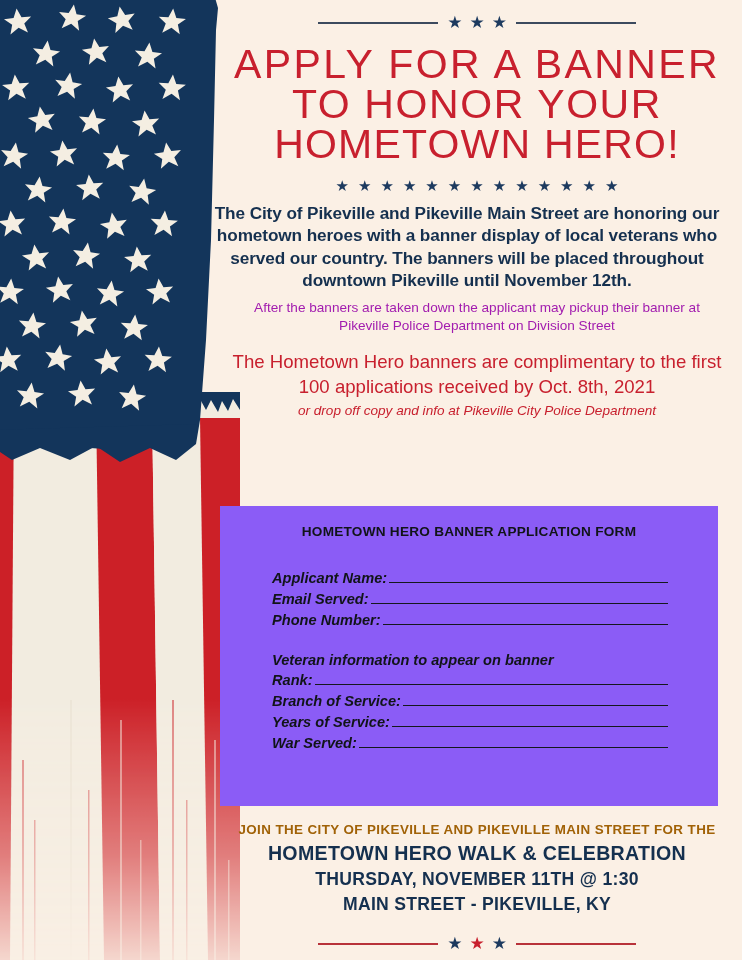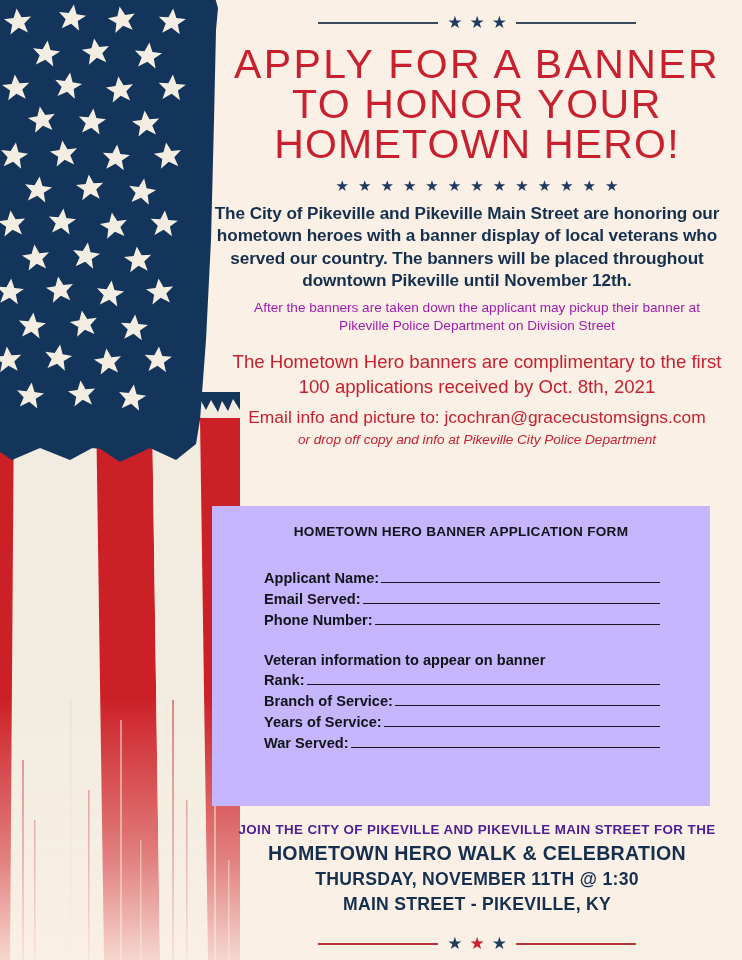--- a/index.html
+++ b/index.html
@@ -83,46 +83,46 @@
   }
   .red-drop{
     color:#c8202e;text-align:center;
     font-size:13.6px;line-height:1.25;font-weight:400;
     margin:4px 14px 0 14px;
     font-style:italic;
   }
 
   
   .form-panel{
-    position:absolute;left:0;top:506px;width:498px;height:300px;
-    background:#c4b5fd;
+    position:absolute;left:8px;top:506px;width:498px;height:300px;
+    background:#8b5cf6;
   }
   .form-title{
     text-align:center;color:#111418;
     font-size:13.6px;font-weight:700;letter-spacing:0.25px;
     margin:18px 0 0 0;
   }
   .form-fields{margin:29px 0 0 52px;}
   .field{
     display:flex;align-items:baseline;
     color:#111418;font-size:14.6px;font-weight:700;
     margin-bottom:3px;white-space:nowrap;
   }
-  .field .lbl{flex:0 0 auto;}
+  .field .lbl{flex:0 0 auto;font-style:italic;}
   .field .line{
     flex:1 1 auto;border-bottom:1.6px solid #15181c;
     height:14px;margin-left:2px;margin-right:50px;
   }
   .field.gap{margin-top:17px;}
   .field.plain{margin-bottom:2px;margin-top:24px;}
 
   
   .footer{position:absolute;left:0;top:822px;width:530px;}
   .f-line1{
-    text-align:center;color:#4c1d95;
+    text-align:center;color:#a16207;
     font-size:13.4px;font-weight:700;letter-spacing:0.4px;
   }
   .f-line2{
     text-align:center;color:#15304f;
     font-size:19.6px;font-weight:700;letter-spacing:0.3px;margin-top:5px;
   }
   .f-line3{
     text-align:center;color:#15304f;
     font-size:17.6px;font-weight:700;letter-spacing:0.3px;margin-top:4px;
   }
@@ -357,21 +357,20 @@
       <span class="star-glyph">★</span>
       <span class="star-glyph">★</span>
       <span class="star-glyph">★</span>
       <span class="star-glyph">★</span>
     </div>
 
     <p class="intro">The City of Pikeville and Pikeville Main Street are honoring our hometown heroes with a banner display of local veterans who served our country.  The banners will be placed throughout downtown Pikeville until November 12th.</p>
     <p class="intro-sub">After the banners are taken down the applicant may pickup their banner at Pikeville Police Department on Division Street</p>
 
     <p class="red-head">The Hometown Hero banners are complimentary to the first 100 applications received by Oct. 8th, 2021</p>
-    <p class="red-email">Email info and picture to:  jcochran@gracecustomsigns.com</p>
     <p class="red-drop">or drop off copy and info at Pikeville City Police Department</p>
 
     <div class="form-panel">
       <div class="form-title">HOMETOWN HERO BANNER APPLICATION FORM</div>
 
       <div class="form-fields">
 
         <div class="field">
           <span class="lbl">Applicant Name:</span>
           <span class="line"></span>

